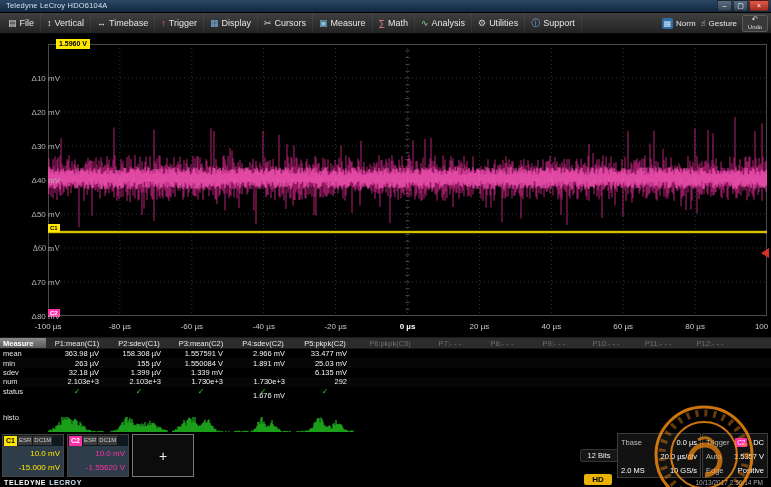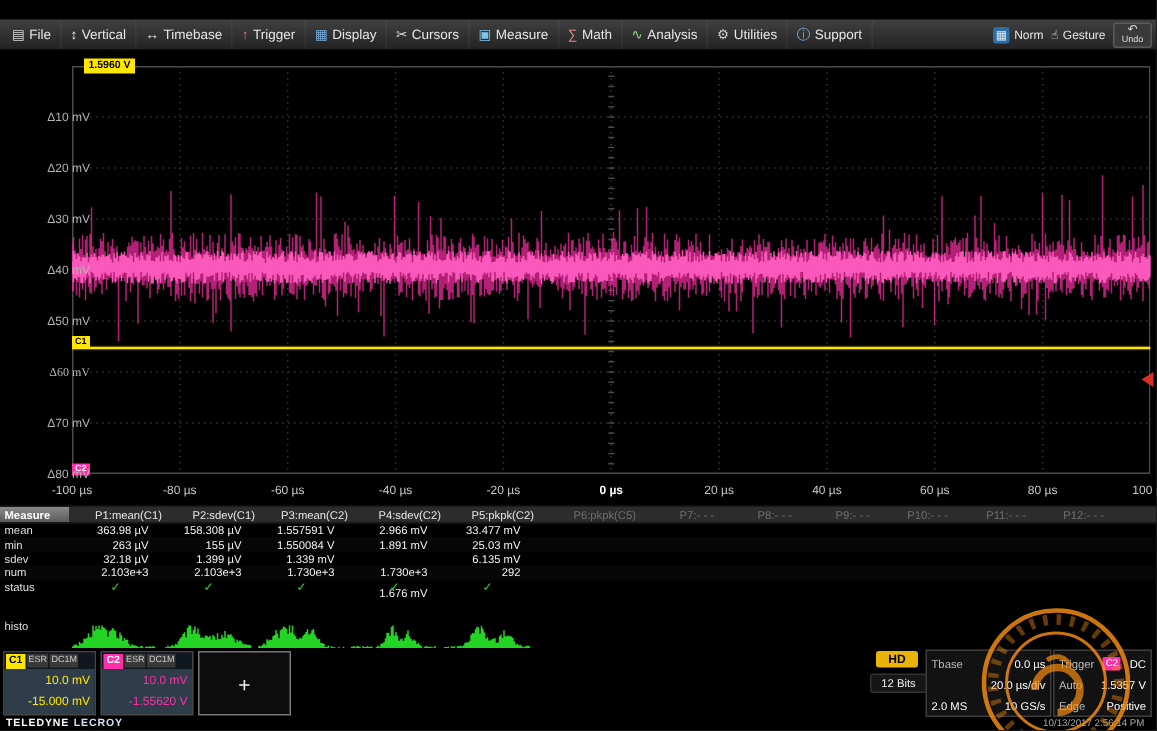--- a/index.html
+++ b/index.html
@@ -37,21 +37,21 @@
   #c1-tag{left:48px;top:194px;color:#000}
   #c2-tag{left:48px;top:279px;color:#fff}
   #trig-marker{position:absolute;right:2px;top:219px;width:0;height:0;border-top:5px solid transparent;border-bottom:5px solid transparent;border-right:8px solid #d93025;transform:translateY(-50%)}
 
   
   #measure{position:absolute;left:0;top:337px;width:771px;border-top:1px solid #1c1c1c}
   .m-row{display:flex;height:9.4px;align-items:center;font-size:7.5px;white-space:nowrap}
   .m-row:nth-child(odd):not(.m-header){background:#060606}
   .m-header{height:11px;background:#2c2c2c;border-bottom:1px solid #161616}
   .m-corner{width:46px;height:100%;line-height:11px;background:linear-gradient(#8a8a8a,#5a5a5a);color:#fff;font-weight:bold;padding-left:3px}
-  .m-col{text-align:right;overflow:hidden}
+  .m-col{text-align:center;overflow:hidden}
   .m-label{width:46px;padding-left:3px;color:#e0e0e0}
   .m-cell{text-align:right;padding-right:9px;color:#f2f2f2;overflow:hidden}
   .m-check{text-align:center;font-size:8px;line-height:9px}
 
   
   #histo-row{position:absolute;left:0;top:412px;width:771px;height:21px}
   #histo-label{position:absolute;left:3px;top:1px;font-size:7.5px;color:#e0e0e0}
   .histo-svg{position:absolute;bottom:1px}
 
   
@@ -78,20 +78,28 @@
   #brand .b2{color:#cfe3f5;margin-left:3px}
   #clock{margin-left:auto;padding-right:8px;font-size:6.5px;color:#a8a8a8}
 
   #watermark{position:absolute;left:628px;top:400px;pointer-events:none;opacity:.8}
 </style>
 </head>
 <body>
 
 <div id="app">
 
+  <div id="titlebar">
+    <span id="window-title">Teledyne LeCroy HDO6104A</span>
+    <div id="winbtns">
+      <div class="winbtn min">–</div>
+      <div class="winbtn max">▢</div>
+      <div class="winbtn close">×</div>
+    </div>
+  </div>
 
   <div id="menubar">
     <div id="menu-items">
         <div class="menu-item">
           <span class="menu-icon" style="color: rgb(217, 217, 217);">▤</span>
           <span>File</span>
         </div>
         <div class="menu-item">
           <span class="menu-icon" style="color: rgb(232, 232, 232);">↕</span>
           <span>Vertical</span>
@@ -396,21 +404,21 @@
       <svg width="58" height="16" class="histo-svg" style="left: 234px;">
         <path d="M0 16L0 15.1M1 16L1 15.2M2 16L2 14.7M3 16L3 15.5M4 16L4 14.6M5 16L5 14.8M6 16L6 15.2M8 16L8 14.9M9 16L9 15.3M10 16L10 15.3M11 16L11 14.6M12 16L12 15.3M13 16L13 15.0M14 16L14 15.1M17 16L17 15.4M18 16L18 14.3M19 16L19 15.2M20 16L20 13.2M21 16L21 12.8M22 16L22 12.2M23 16L23 9.6M24 16L24 5.9M25 16L25 6.0M26 16L26 8.0M27 16L27 1.8M28 16L28 1.0M29 16L29 7.6M30 16L30 5.4M31 16L31 7.8M32 16L32 11.1M33 16L33 10.2M34 16L34 9.7M35 16L35 11.1M36 16L36 9.2M37 16L37 6.7M38 16L38 4.1M39 16L39 8.1M40 16L40 9.9M41 16L41 11.0M42 16L42 10.3M43 16L43 11.2M44 16L44 13.3M45 16L45 12.5M46 16L46 13.8M47 16L47 14.9M49 16L49 15.1M50 16L50 14.8M51 16L51 14.9M52 16L52 15.4M53 16L53 15.0M54 16L54 15.5M55 16L55 15.6M56 16L56 14.7" stroke="#24d424" stroke-width="1" fill="none"></path>
       </svg>
       <svg width="58" height="16" class="histo-svg" style="left: 296px;">
         <path d="M0 16L0 15.4M1 16L1 15.4M2 16L2 15.4M3 16L3 15.0M5 16L5 14.9M6 16L6 15.2M7 16L7 14.9M9 16L9 14.7M10 16L10 14.9M11 16L11 14.3M12 16L12 15.0M13 16L13 14.1M14 16L14 12.7M15 16L15 12.1M16 16L16 12.4M17 16L17 11.4M18 16L18 7.2M19 16L19 6.0M20 16L20 6.3M21 16L21 3.5M22 16L22 1.8M23 16L23 2.1M24 16L24 6.3M25 16L25 1.2M26 16L26 3.1M27 16L27 5.7M28 16L28 9.7M29 16L29 8.9M30 16L30 11.0M31 16L31 10.8M32 16L32 10.2M33 16L33 9.7M34 16L34 9.5M35 16L35 12.5M36 16L36 12.4M37 16L37 8.1M38 16L38 7.0M39 16L39 9.4M40 16L40 4.1M41 16L41 8.1M42 16L42 8.2M43 16L43 7.6M44 16L44 8.2M45 16L45 8.3M46 16L46 9.3M47 16L47 11.7M48 16L48 13.6M49 16L49 13.4M50 16L50 14.1M51 16L51 13.8M52 16L52 14.9M53 16L53 15.5M54 16L54 15.0M55 16L55 14.5M56 16L56 14.5M57 16L57 14.8" stroke="#24d424" stroke-width="1" fill="none"></path>
       </svg>
     </div>
 
   <div id="plus-box">+</div>
 
-  <div id="hd-badge" style="background: #eab308;">HD</div>
+  <div id="hd-badge" style="background: #eab308; margin-top: 40px;">HD</div>
   <div id="bits">12 Bits</div>
 
   <div id="tbase-box" class="info-box">
     <div class="info-row">
       <span class="info-lab">Tbase</span>
       <span class="info-val">0.0 µs</span>
     </div>
     <div class="info-row right-only">
       <span class="info-val">20.0 µs/div</span>
     </div>

